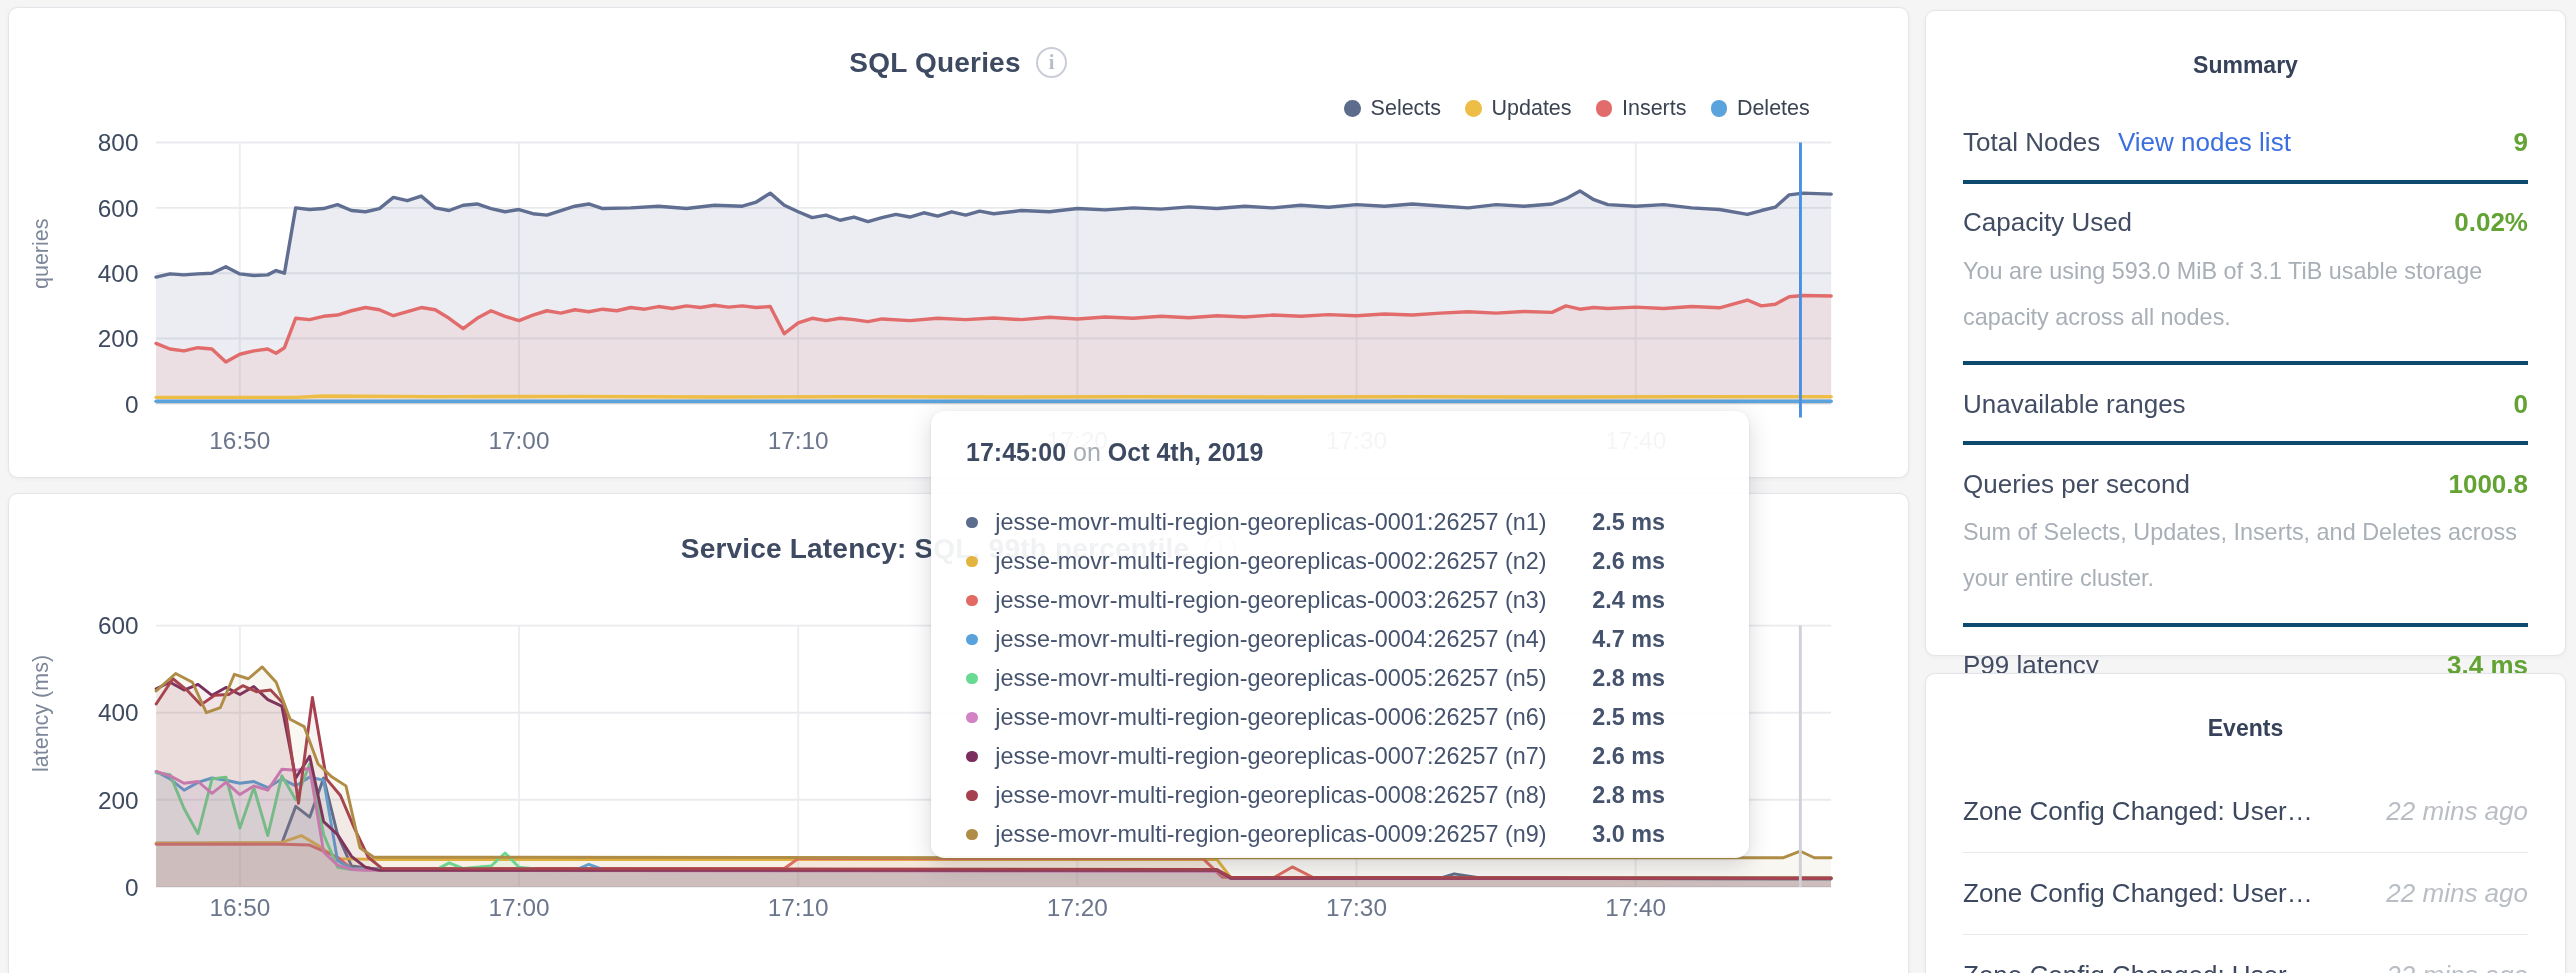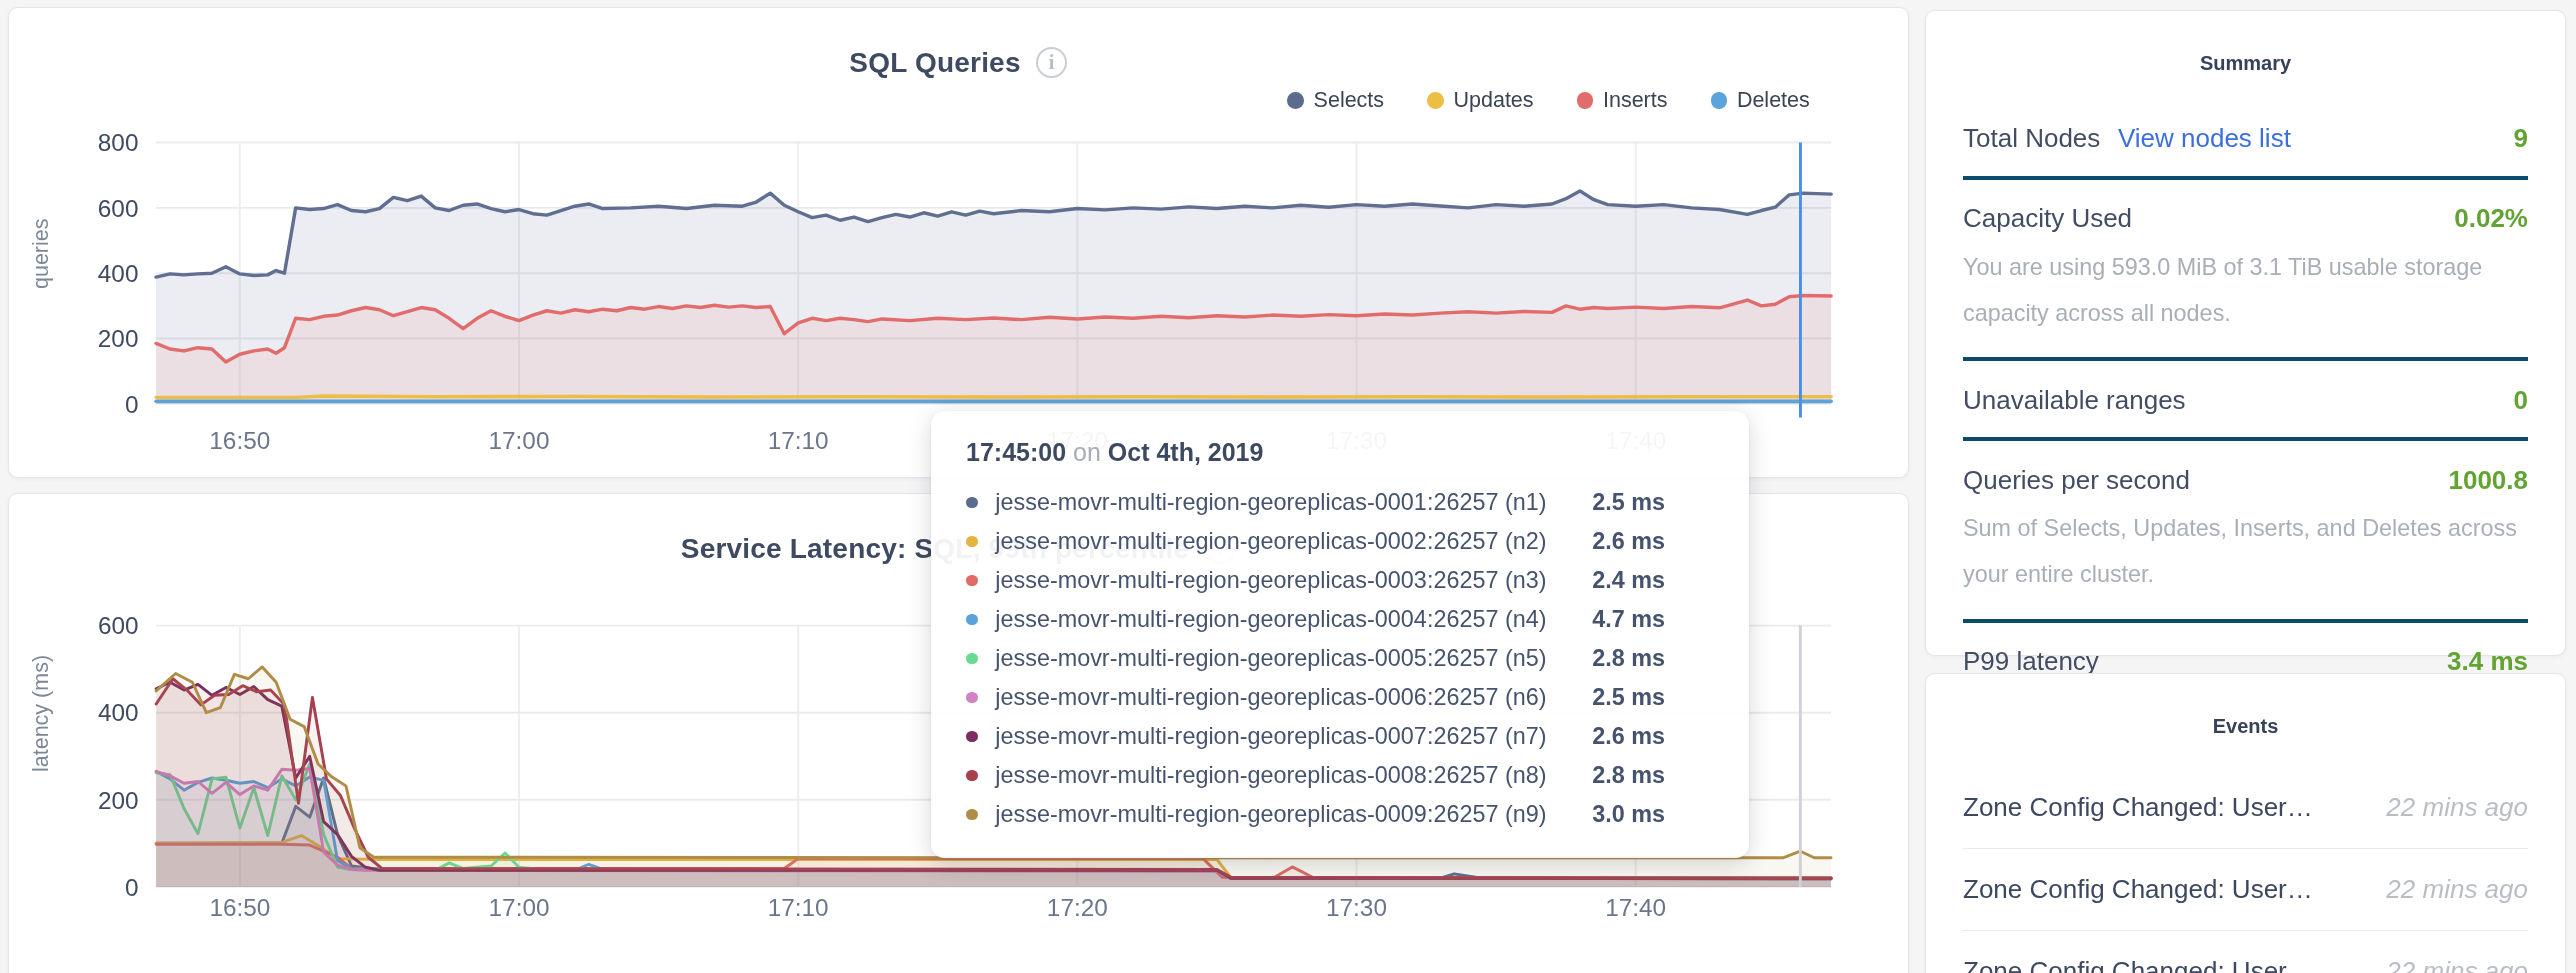--- a/index.html
+++ b/index.html
@@ -9,36 +9,36 @@
   .card { position:absolute; background:#fff; border:1px solid #e3e5e9; border-radius:9.8px;
           box-shadow:0 1px 3.9px rgba(60,64,80,0.06); }
 
   
   .chart-card .chart-title-wrap { position:absolute; top:37px; left:0; right:0; text-align:center;
           font-size:28px; font-weight:700; color:#3e4a61; letter-spacing:0.2px; }
   .chart-title-wrap .t { vertical-align:middle; }
   .info-icon { display:inline-block; vertical-align:middle; width:31px; height:31px; border:2px solid #c9ced6;
           border-radius:50%; color:#b7bdc7; font-size:20.5px; font-weight:700; line-height:27px; text-align:center;
           margin-left:15.6px; font-family:"Liberation Serif", serif; }
-  .legend { position:absolute; top:80px; right:98px; display:flex; gap:43px; align-items:center;justify-content:flex-end; }
+  .legend { position:absolute; top:88px; right:98px; display:flex; gap:24px; align-items:center;justify-content:flex-end; }
   .legend-item { display:flex; align-items:center; gap:9.8px; font-size:21.5px; color:#3b4452; }
   .legend-dot { width:16.6px; height:16.6px; border-radius:50%; }
   .axis-unit { position:absolute; left:13.7px; font-size:21.5px; color:#7d8799; transform:rotate(-90deg);
           transform-origin:center; white-space:nowrap; width:39px; text-align:center; }
   svg.chart-canvas { position:absolute; left:0; top:0; }
 
   #sql-card     { left:7.8px;  top:6.8px;   width:1901px; height:471px; }
   #latency-card { left:7.8px;  top:493px; width:1901px; height:507px; }
   #sql-card .axis-unit     { top:249px; }
   #latency-card .axis-unit { top:246px; }
 
   
   #summary-card { left:1925px; top:9.8px;  width:641px; height:646px; padding:0 37px; }
   #events-card  { left:1925px; top:673px; width:641px; height:390px; padding:0 37px; }
-  .panel-title { text-align:center; font-size:20px; font-weight:700; color:#36415a; padding-top:41px; }
+  .panel-title { text-align:center; font-size:23px; font-weight:700; color:#36415a; padding-top:41px; }
   .summary-rows { margin-top:25px; }
   .summary-row { border-bottom:4px solid #0c4a6e; padding:23.4px 0 21.5px 0; }
   .summary-row:last-child { border-bottom:none; }
   .sr-main { display:flex; align-items:baseline; }
   .sr-label { font-size:26px; color:#424d63; }
   .sr-link { font-size:26px; color:#3b6fe0; margin-left:17.6px; cursor:pointer; }
   .sr-value { margin-left:auto; font-size:26px; font-weight:700; color:#62a333; }
   .sr-desc { font-size:23.4px; line-height:46px; color:#a9afb7; margin-top:9.8px; }
   .events-rows { margin-top:29px; }
   .event-row { display:flex; align-items:center; border-bottom:1px solid #e9eaee; padding:25px 0; cursor:pointer; }
@@ -46,21 +46,21 @@
   .ev-label { font-size:26px; color:#3c485f; white-space:nowrap; overflow:hidden; }
   .ev-time { margin-left:auto; font-size:26px; color:#b9bec5; white-space:nowrap; padding-left:19.5px;font-style:italic; }
 
   
   .chart-tooltip { position:absolute; left:931px; top:411px; width:818px; height:447px; z-index:10;
           background:rgba(255,255,255,0.93); border-radius:13.7px;
           box-shadow:0 5.9px 23.4px rgba(40,45,60,0.18), 0 1px 2.9px rgba(40,45,60,0.10);
           padding:27px 35px; }
   .tt-header { font-size:25px; color:#3c4961; font-weight:700; }
   .tt-header .on { color:#a7adb6; font-weight:400; }
-  .tt-rows { margin-top:16px; }
+  .tt-rows { margin-top:36px; }
   .tt-row { display:flex; align-items:center; height:39px; }
   .tt-dot { width:11.7px; height:11.7px; border-radius:50%; flex:0 0 11.7px; margin-right:17.6px; }
   .tt-name { font-size:23.4px; color:#46536e; width:597px; }
   .tt-value { font-size:23.4px; font-weight:700; color:#46536e; }
 </style>
 </head>
 <body>
 
 <section class="card chart-card" id="sql-card">
   <div class="chart-title-wrap">

